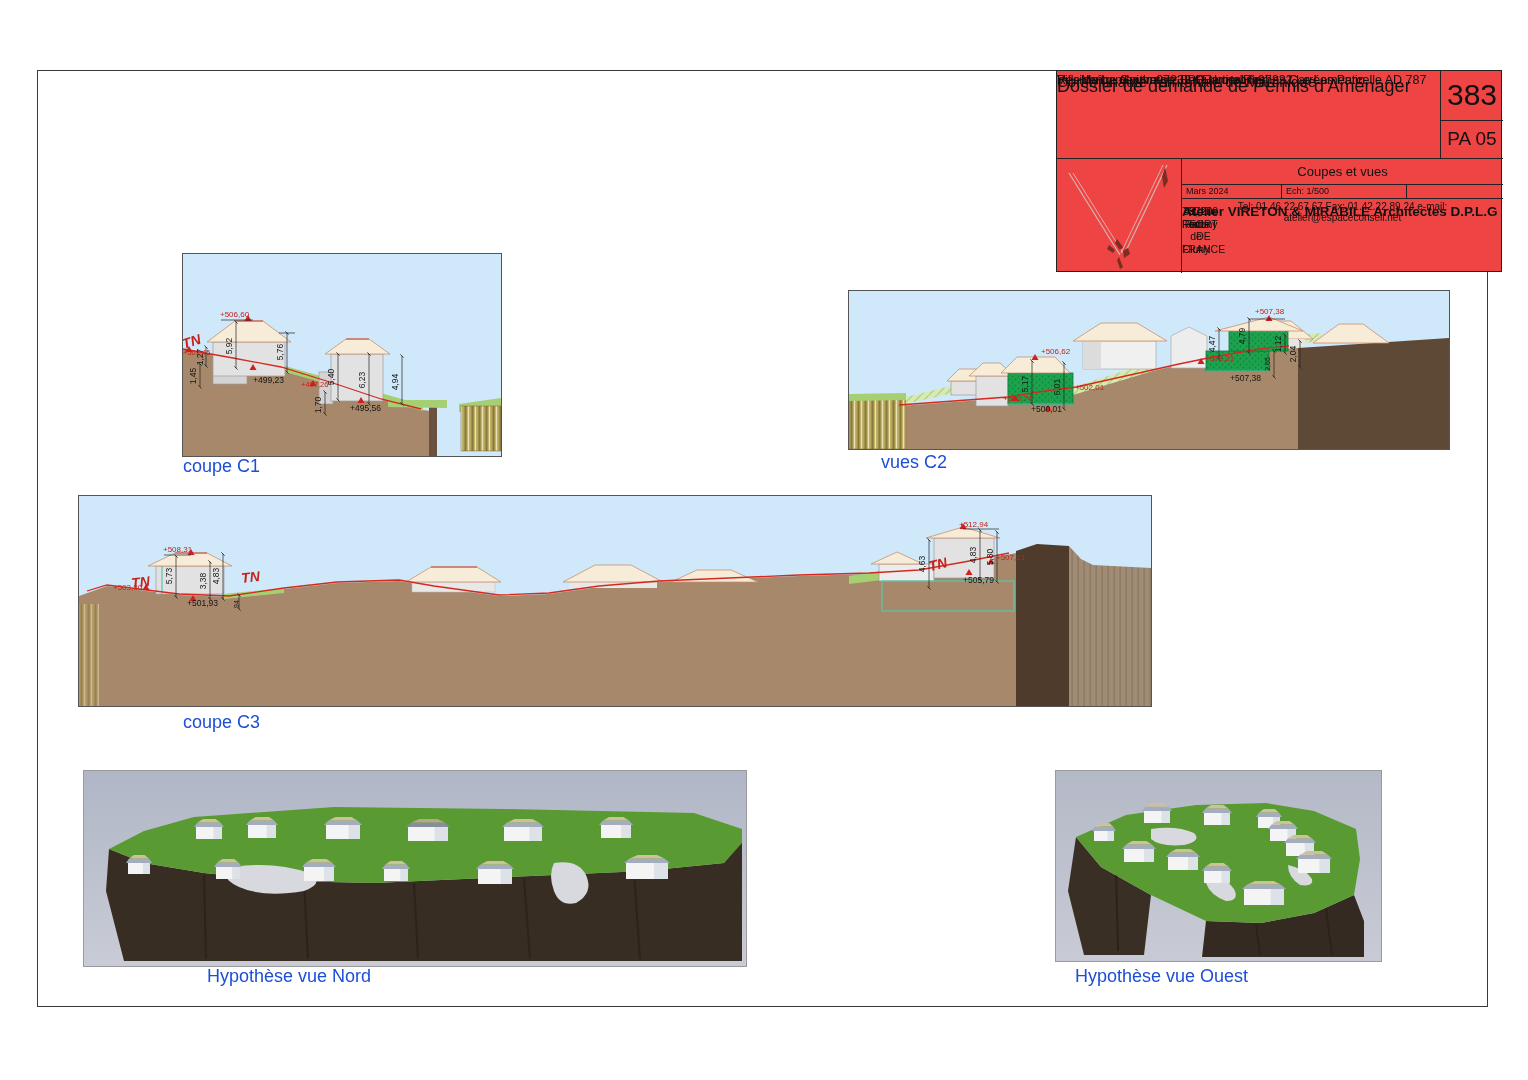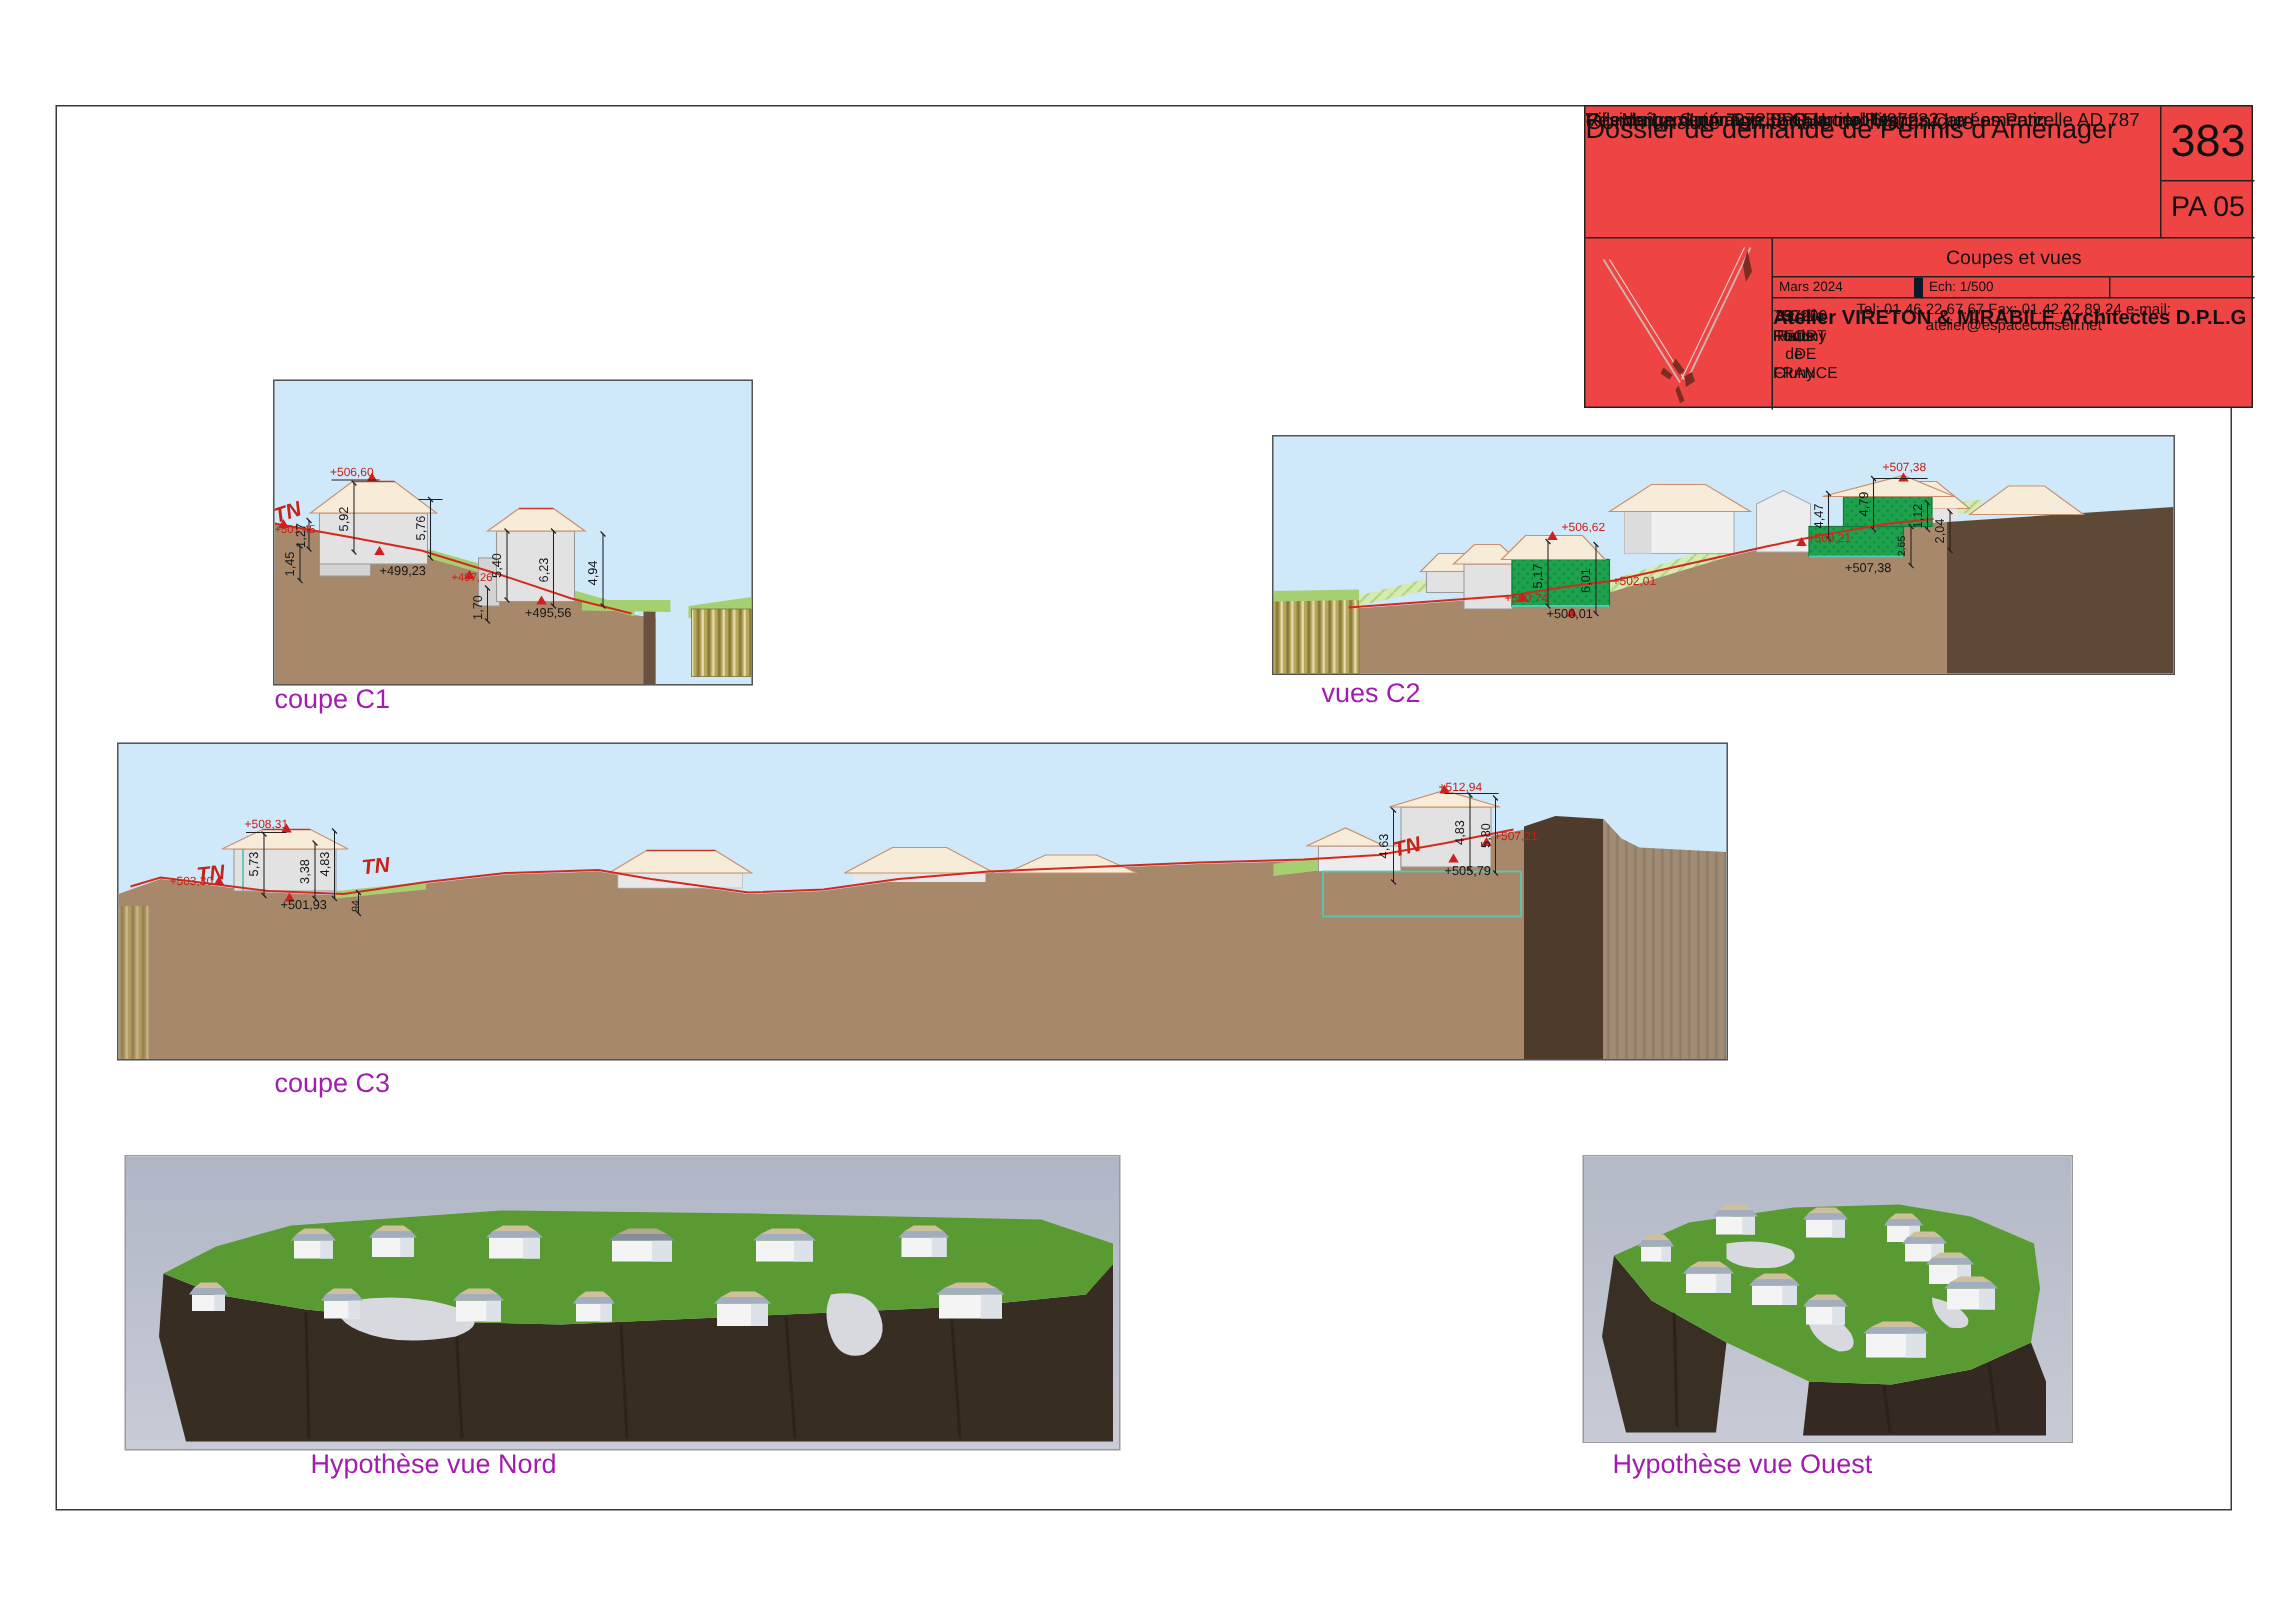--- a/index.html
+++ b/index.html
@@ -18,34 +18,34 @@
   .tb-main .l3{font-size:12.5px;margin-left:24px;}
   .tb-main .l4{font-size:12.5px;}
   .tb-main .l5{font-size:18px;padding-top:3px;}
   .tb-num{left:384px;top:0;width:62px;height:50px;border-bottom:1px solid #222;
           font-size:30px;text-align:center;line-height:48px;}
   .tb-code{left:384px;top:50px;width:62px;height:38px;border-bottom:1px solid #222;
           font-size:19px;text-align:center;line-height:36px;}
   .tb-logo{left:0;top:88px;width:125px;height:114px;border-right:1px solid #222;}
   .tb-title{left:125px;top:88px;width:321px;height:26px;border-bottom:1px solid #222;
           font-size:13px;text-align:center;line-height:25px;}
-  .tb-date{left:125px;top:114px;width:100px;height:14px;border-right:6px solid #0f172a;border-bottom:1px solid #222;
+  .tb-date{left:125px;top:114px;width:100px;height:14px;border-right:1px solid #0f172a;border-bottom:1px solid #222;
           font-size:9px;padding-left:4px;line-height:13px;}
   .tb-scale{left:225px;top:114px;width:125px;height:14px;border-right:1px solid #222;border-bottom:1px solid #222;
           font-size:9px;padding-left:4px;line-height:13px;}
   .tb-meta3{left:350px;top:114px;width:96px;height:14px;border-bottom:1px solid #222;}
   .tb-firm{left:125px;top:128px;width:321px;height:74px;text-align:center;}
   .tb-firm .fname{font-size:13.5px;font-weight:bold;margin-top:5px;}
   .tb-addr{display:flex;justify-content:center;gap:40px;font-size:10.5px;line-height:1.2;margin-top:6px;}
   .tb-contact{font-size:10px;margin-top:2px;}
   
   .fig{position:absolute;border:1px solid #555;box-sizing:content-box;background:#cfe8fa;}
   .fig svg{display:block;}
   .view{position:absolute;border:1px solid #9a9a9a;box-sizing:content-box;}
-  .draw-label{position:absolute;font-size:18px;color:#a21caf;}
+  .draw-label{position:absolute;font-size:18px;color:#1d4ed8;}
   .ann{fill:#151515;font-family:"Liberation Sans",sans-serif;}
   .ann.red{fill:#c62217;}
   .ann.it{font-style:italic;font-weight:bold;}
   .dim{stroke:#222;stroke-width:0.7;marker-start:url(#tk);marker-end:url(#tk);}
   .dimh{stroke:#222;stroke-width:0.7;}
   .tn{fill:none;stroke:#d42a1e;stroke-width:1.3;}
   .rmk{fill:#cf1f1f;}
   .roof{fill:#f7ecd8;stroke:#c98f6f;stroke-width:0.8;}
   .ridge{stroke:#c23b2a;stroke-width:0.9;}
   .wall{fill:#e2e2e2;stroke:#9a9a9a;stroke-width:0.7;}

